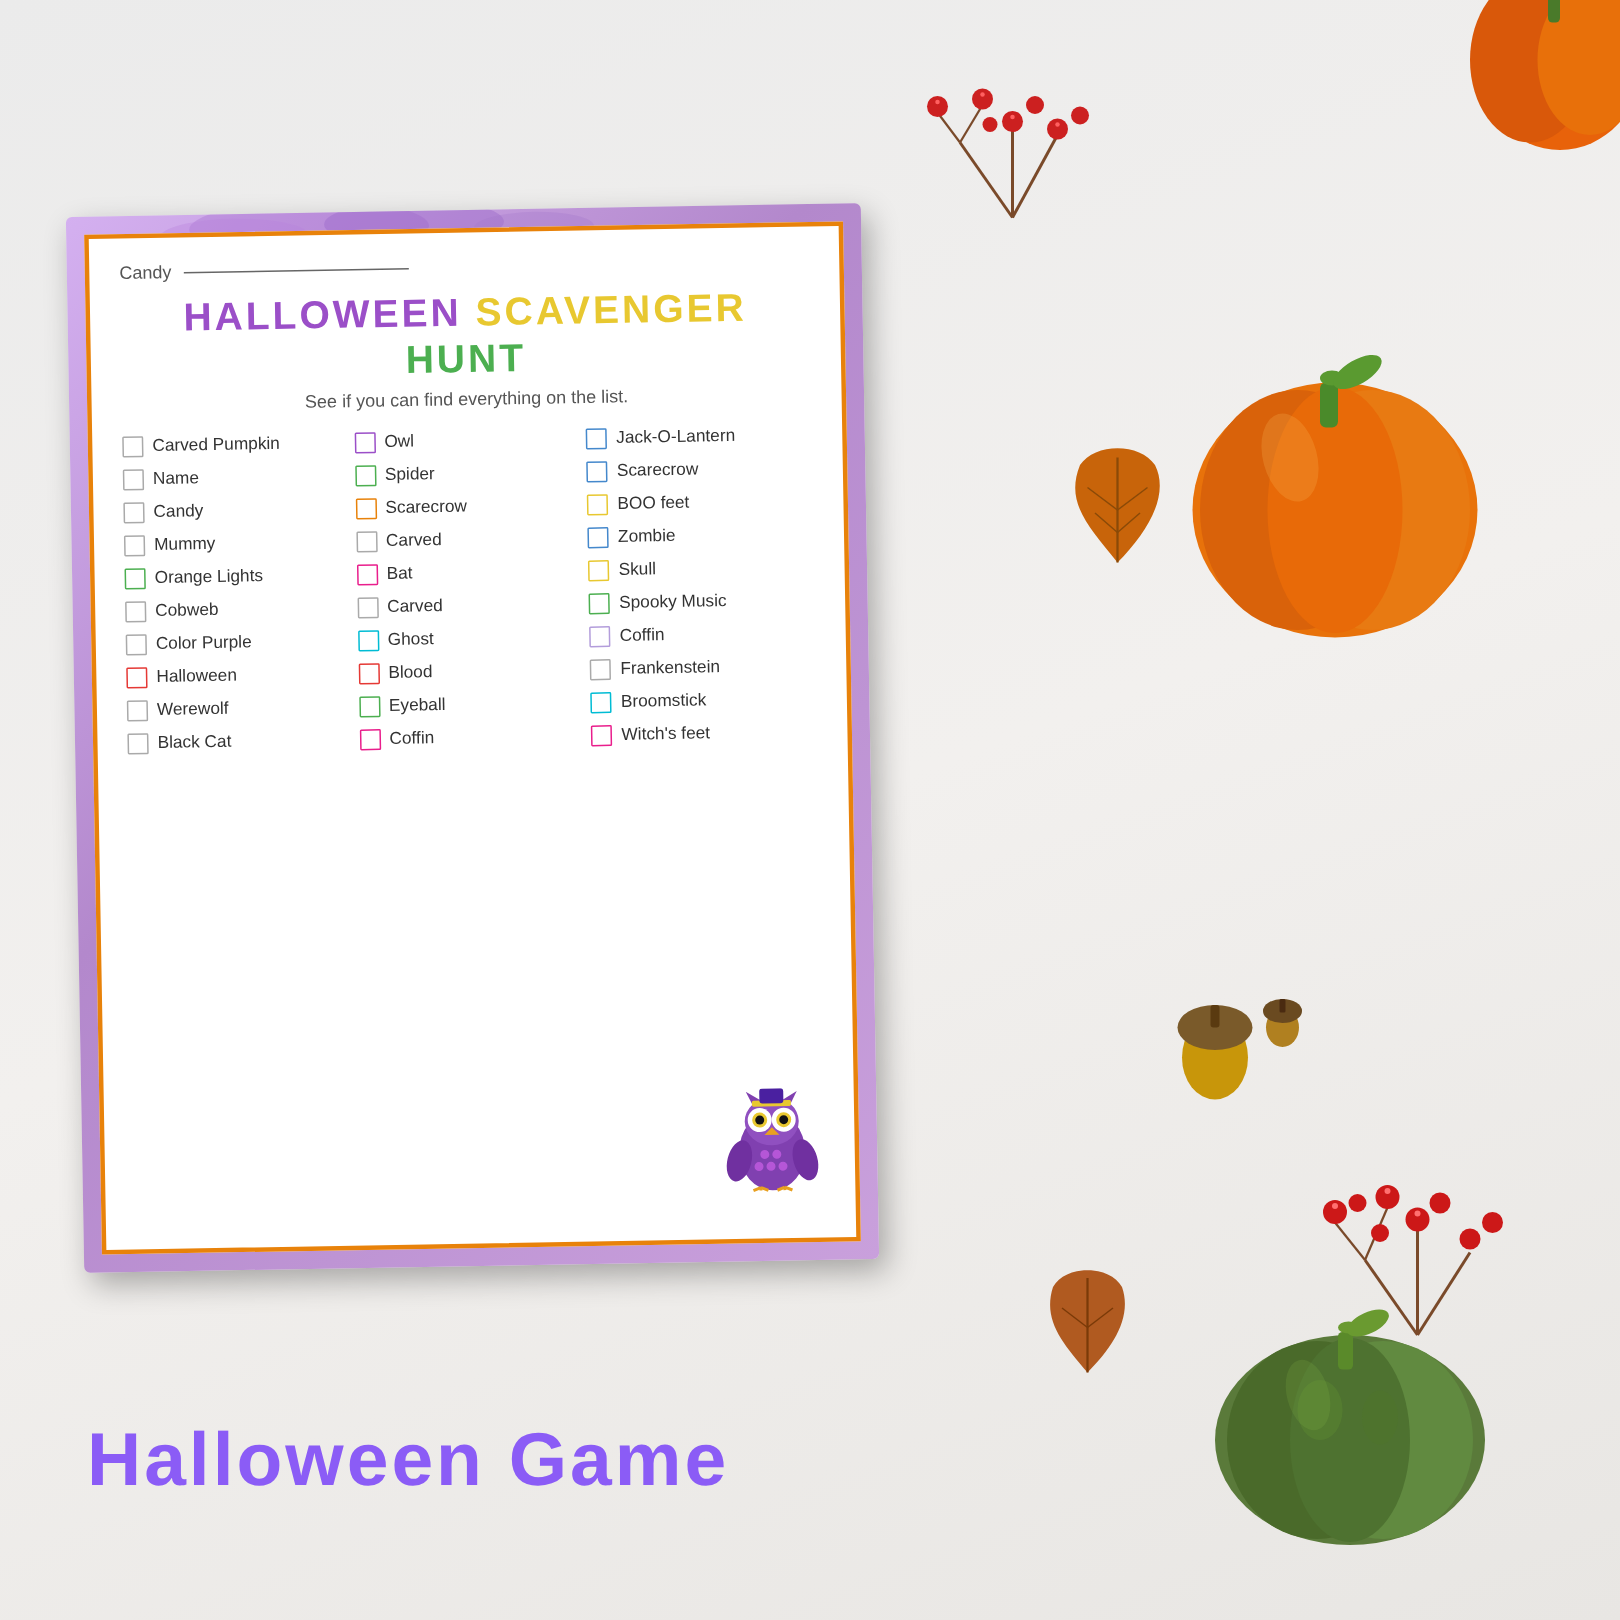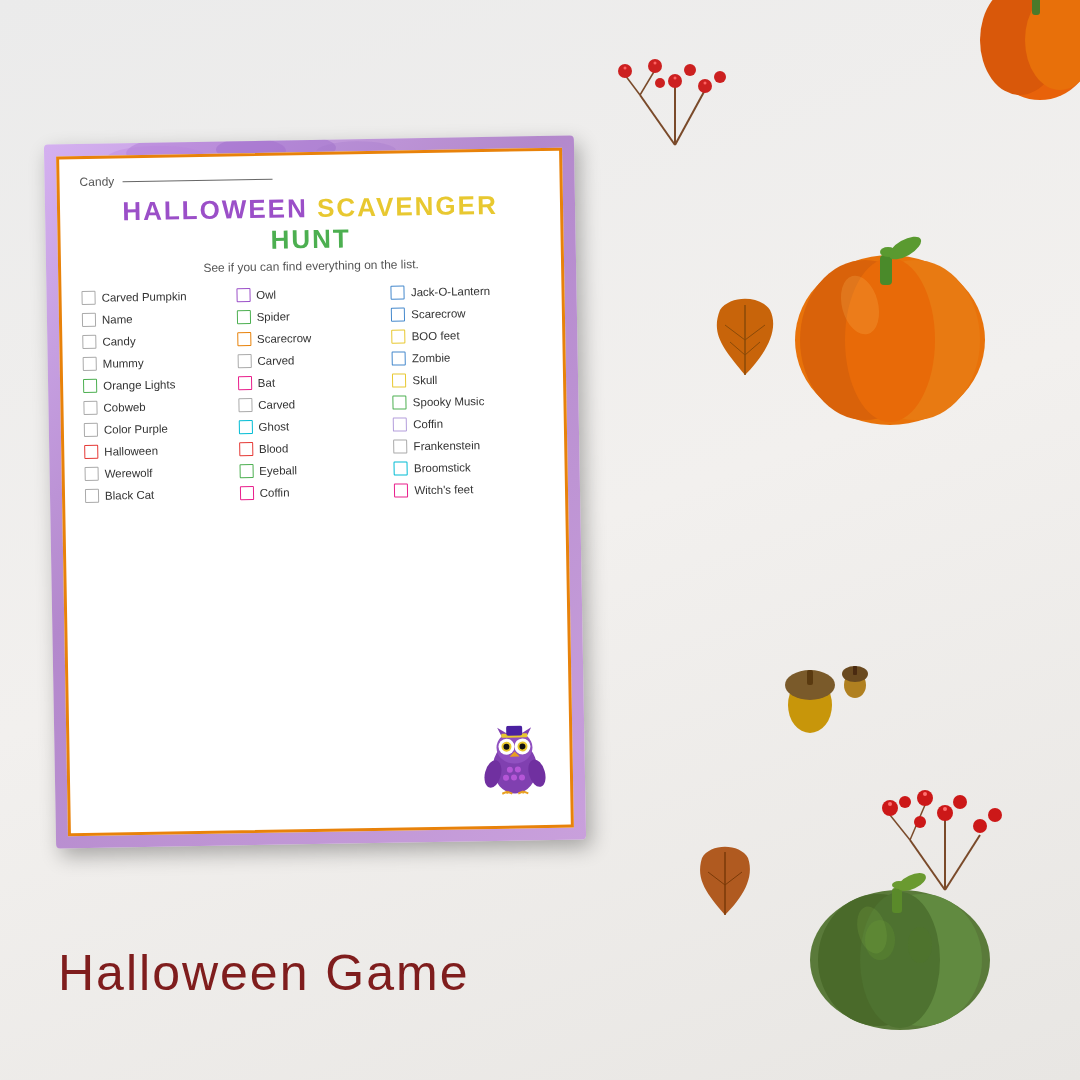--- a/index.html
+++ b/index.html
@@ -129,22 +129,22 @@
       width: 70px;
       height: 70px;
     }
 
     
     .bottom-text {
       position: absolute;
       bottom: 78px;
       left: 58px;
       font-size: 50px;
-      font-weight: 400;
-      color: #7f1d1d;
+      font-weight: 700;
+      color: #8b5cf6;
       font-family: 'Arial Black', Impact, sans-serif;
       letter-spacing: 2px;
     }
   </style>
 </head>
 <body>
 
 <div class="bg" style="background: linear-gradient(160deg, #ebebeb 0%, #f2f0ee 50%, #e8e6e3 100%);"></div>
 
 <svg style="position:absolute; top:-10px; right:-10px;" width="140" height="120" viewBox="0 0 140 120">

